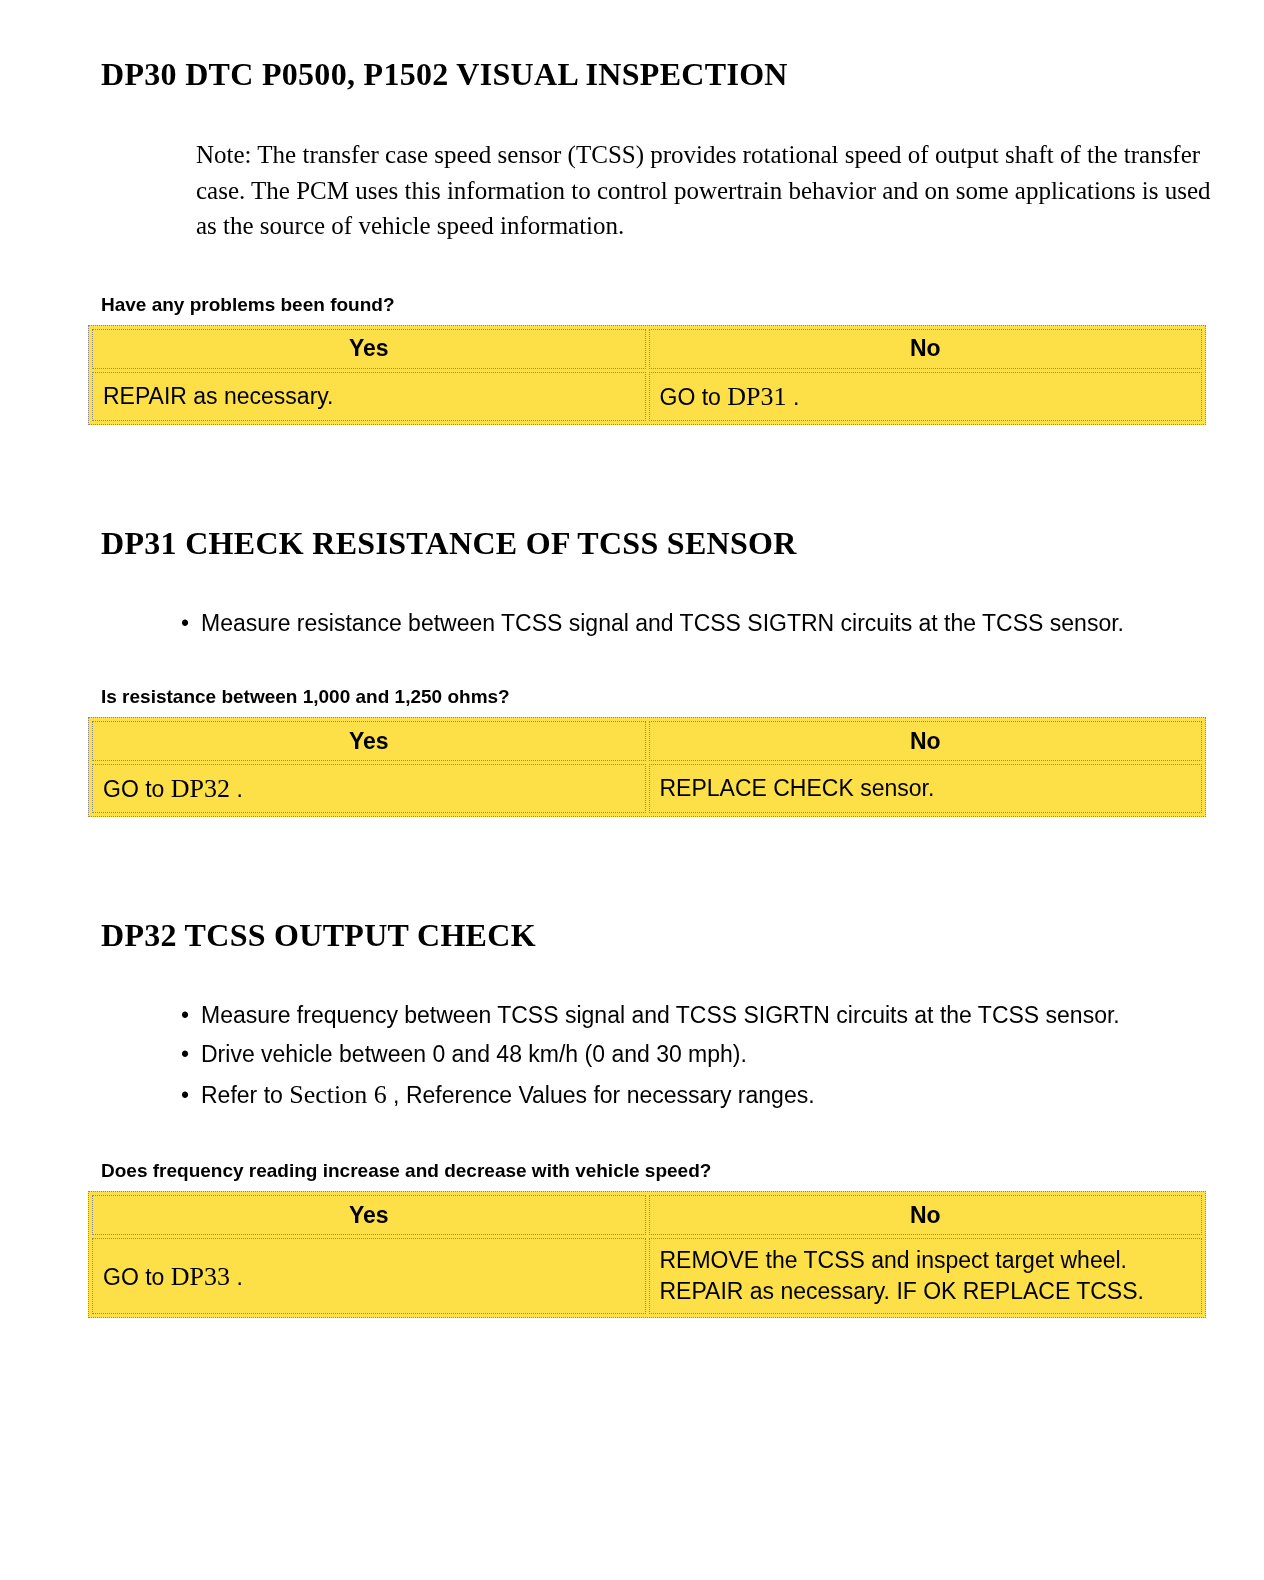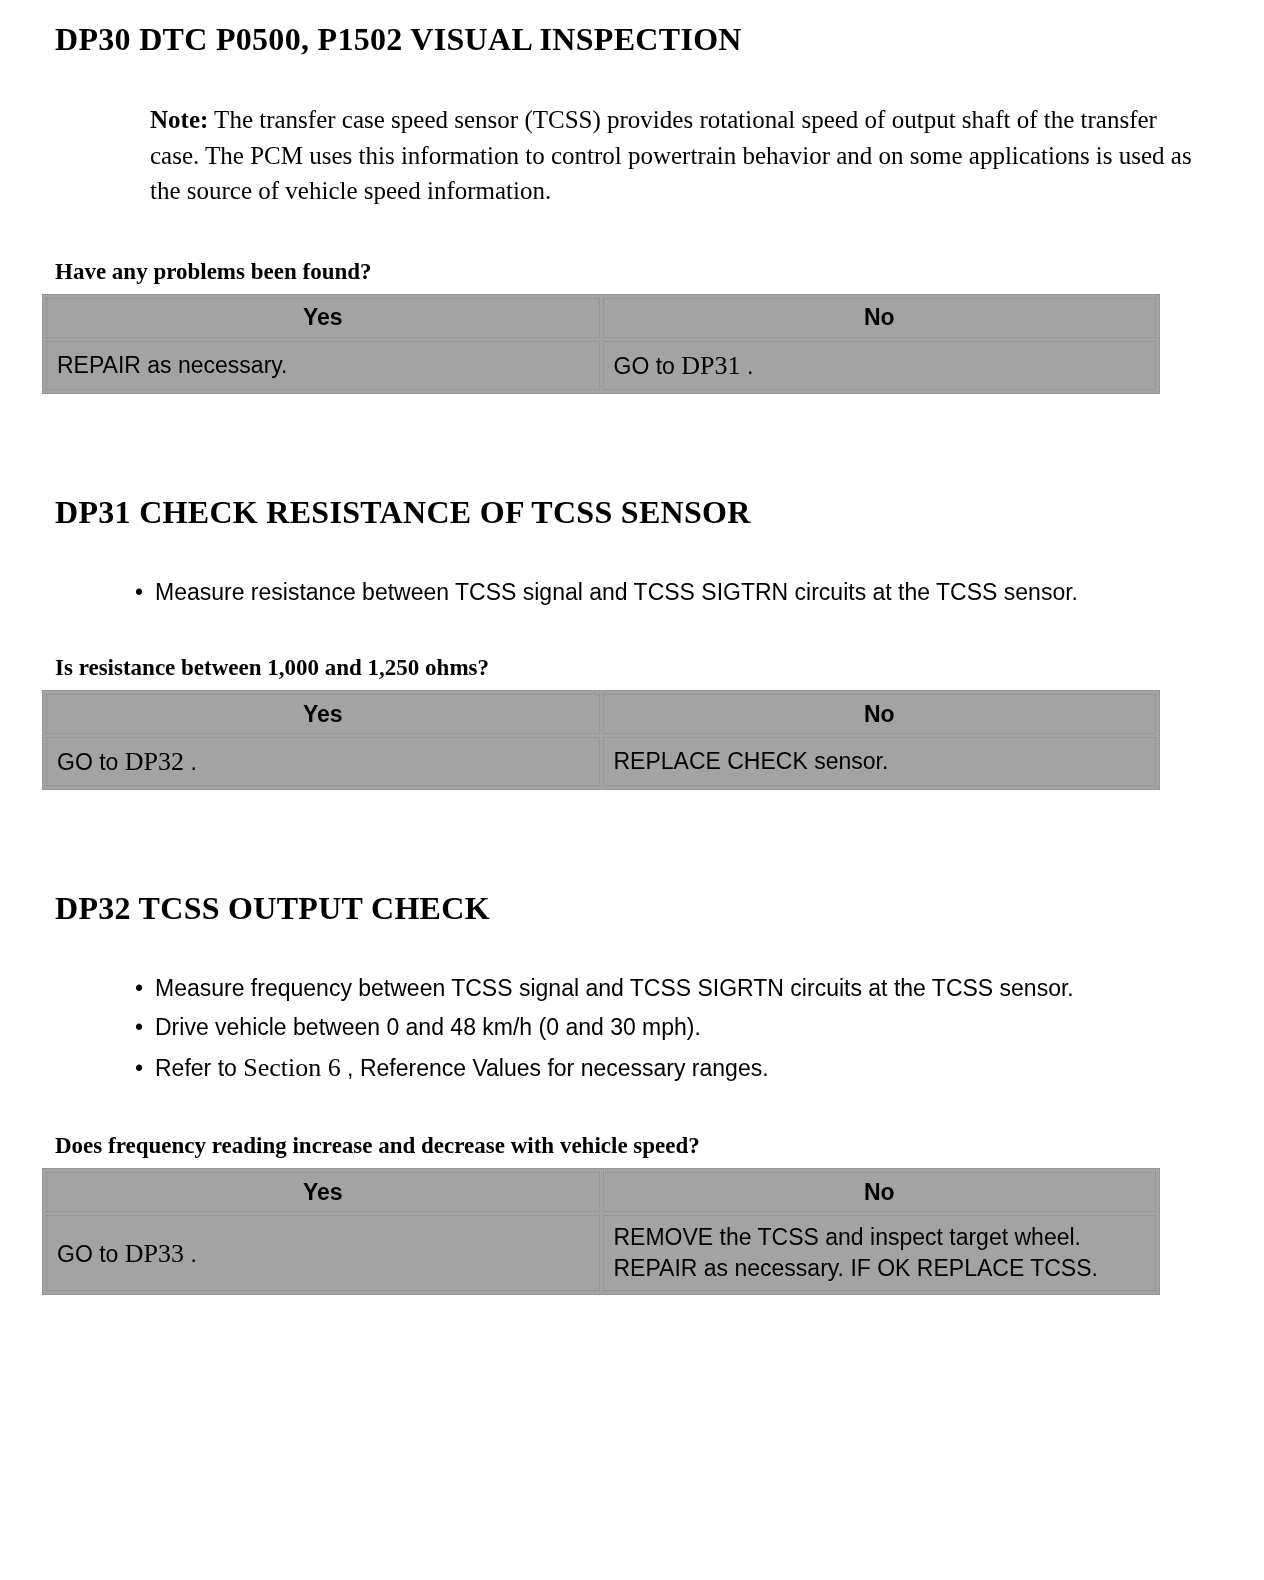--- a/index.html
+++ b/index.html
@@ -4,38 +4,38 @@
 <style>
   * { box-sizing: border-box; }
   html, body { margin: 0; padding: 0; }
   body {
     width: 1264px;
     min-height: 1580px;
     background: #ffffff;
     color: #000000;
     font-family: "Liberation Sans", sans-serif;
   }
-  .page { padding: 21px 52px 30px 55px; }
+  .page { padding: 56px 52px 30px 55px; margin-left: 46px; }
 
   h1.section-title {
     font-family: "Liberation Serif", serif;
     font-size: 32px;
     font-weight: bold;
     letter-spacing: 0.3px;
     margin: 0 0 44px 0;
   }
 
   .note {
     font-family: "Liberation Serif", serif;
     font-size: 25px;
     line-height: 1.42;
     margin: 0 0 50px 95px;
     max-width: 1062px;
   }
-  .note b { font-weight: bold; }
+  .note b { font-weight: normal; }
 
   ul.bullets {
     list-style: none;
     margin: 0 0 46px 80px;
     padding: 0;
     font-size: 23px;
     line-height: 1.5;
     max-width: 1040px;
   }
   ul.bullets li {
@@ -44,33 +44,32 @@
     margin-bottom: 4px;
   }
   ul.bullets li .bullet-glyph {
     display: inline-block;
     width: 20px;
     text-indent: 0;
     font-size: 23px;
   }
 
   .question {
-    font-size: 23px;
+    font-size: 19px;
     font-weight: bold;
     margin: 0 0 9px 0;
-    font-family: Liberation Serif, serif;
   }
 
   table.decision-table {
     width: 1118px;
     margin: 0 0 100px -13px;
     border-collapse: separate;
     border-spacing: 3px;
     border: 1px dotted #8a8a8a;
-    background: #a3a3a3;
+    background: #fde047;
     font-size: 23px;
     table-layout: fixed;
   }
   table.decision-table th,
   table.decision-table td {
     border: 1px dotted #8a8a8a;
     width: 50%;
   }
   table.decision-table th {
     font-weight: bold;

